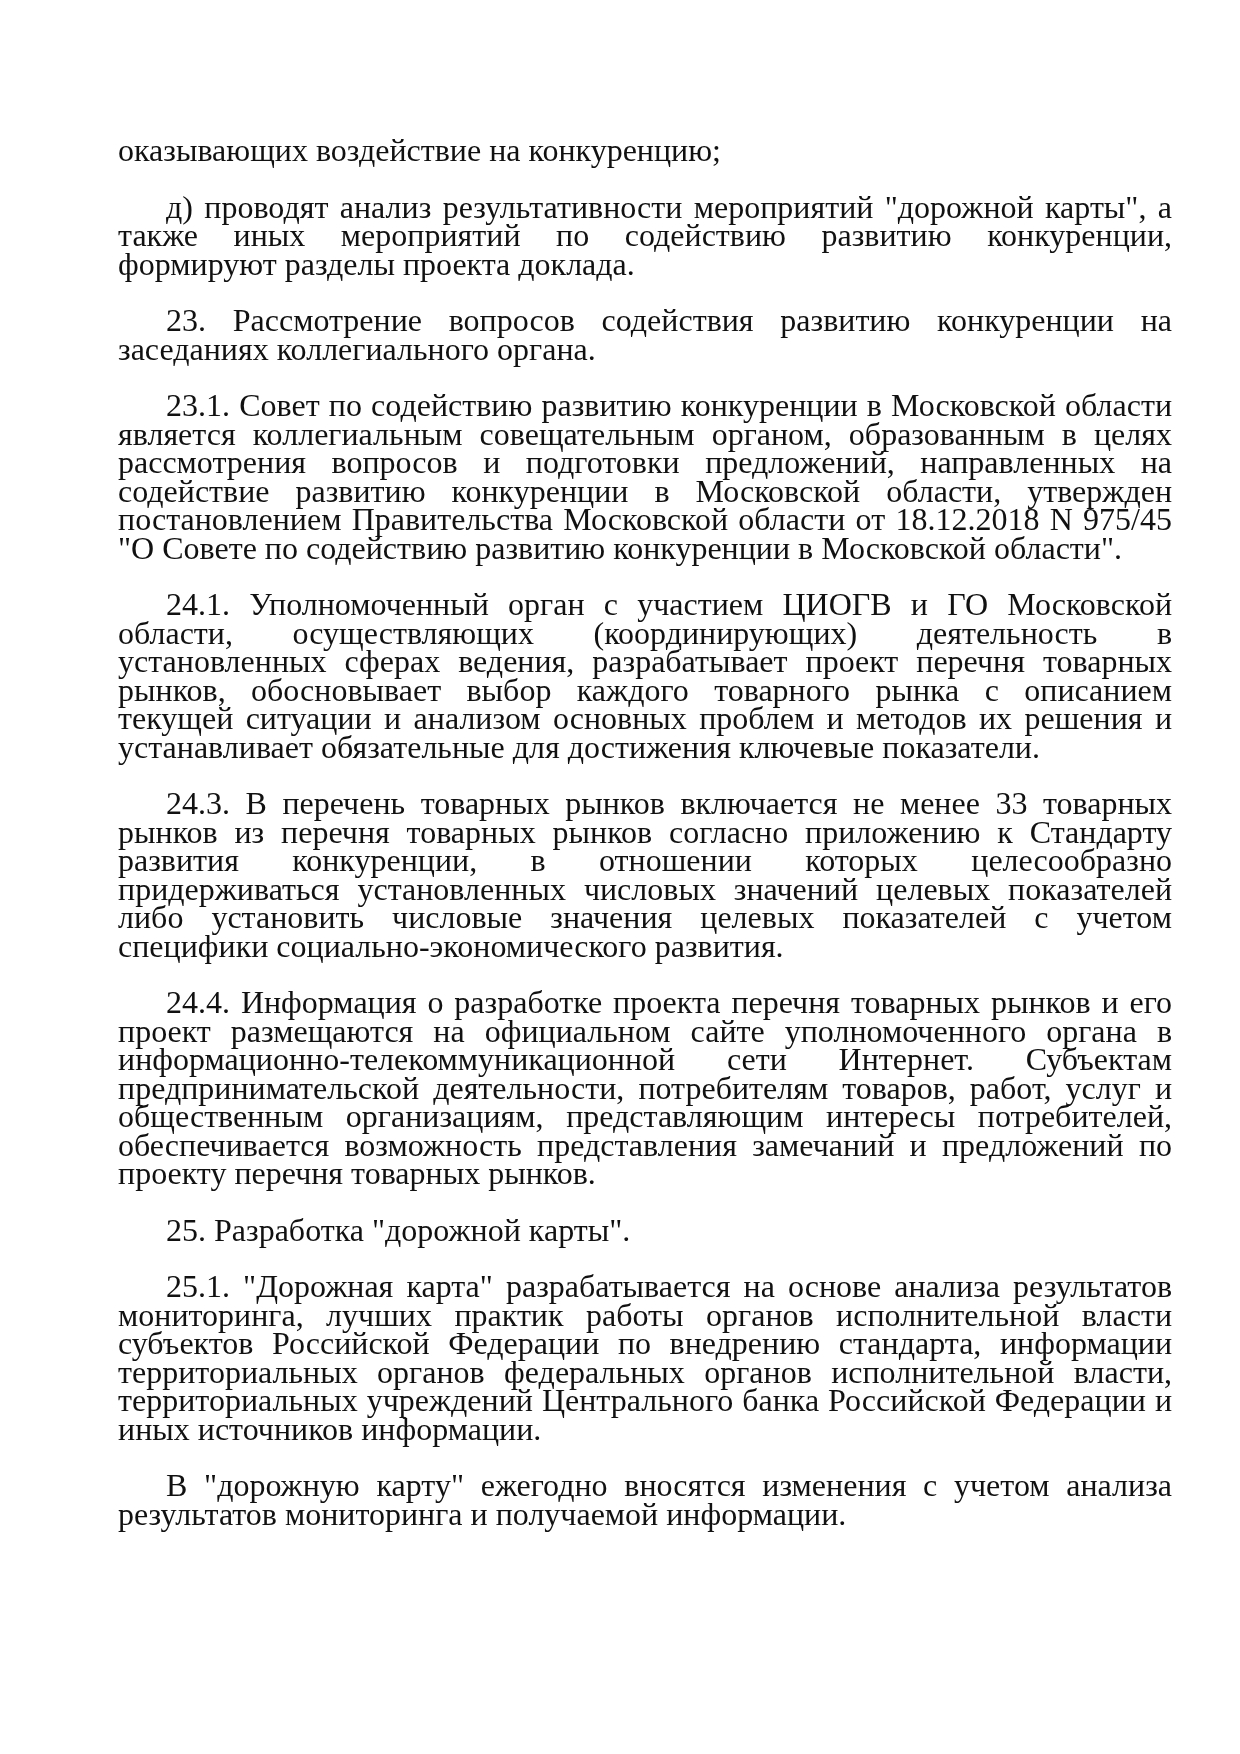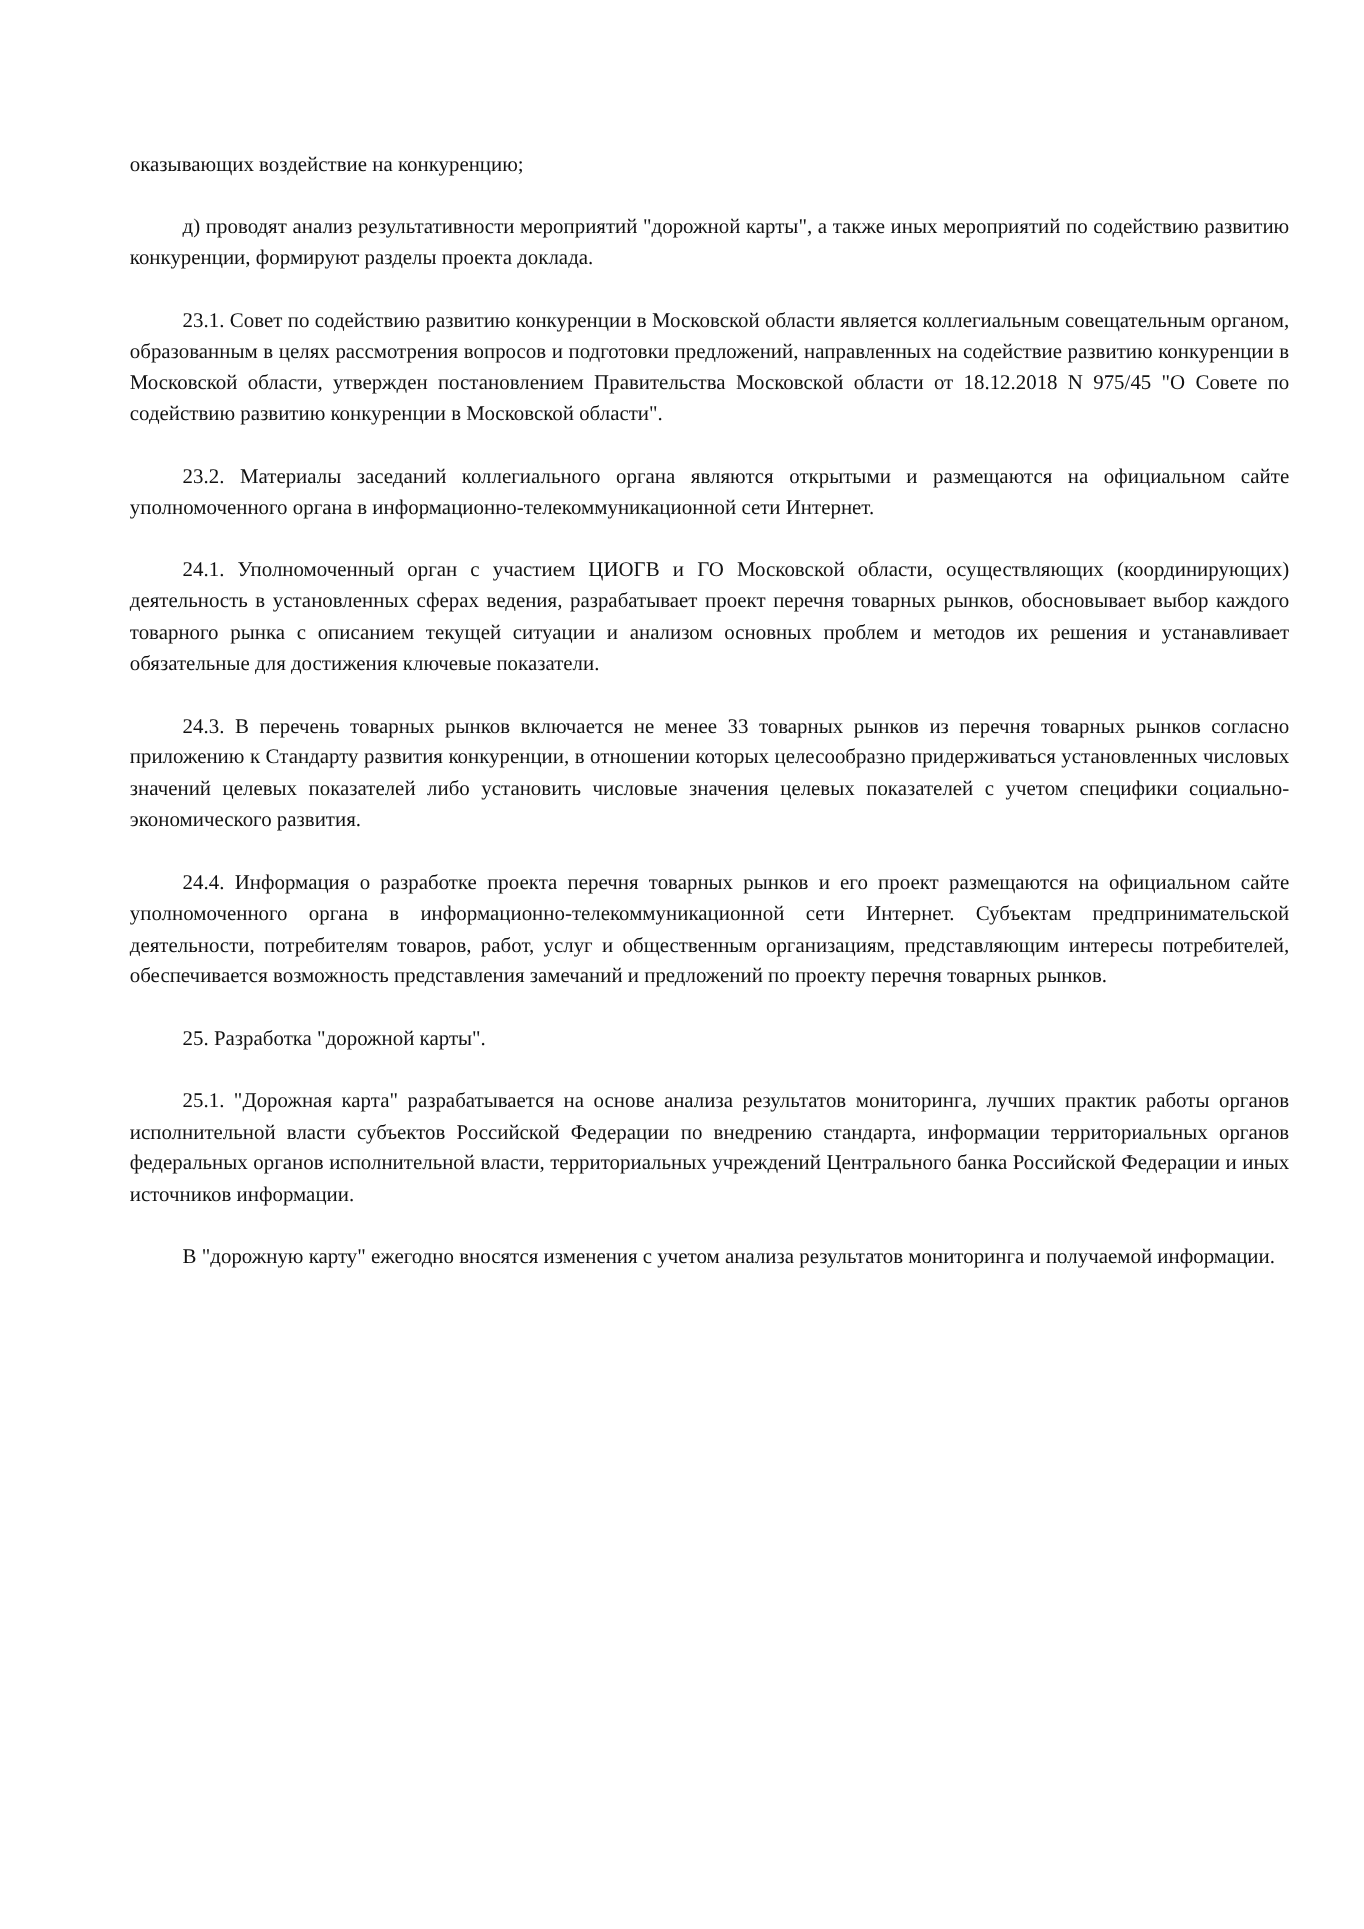--- a/index.html
+++ b/index.html
@@ -1,32 +1,32 @@
 <!DOCTYPE html>
 <html><head>
 <meta charset="utf-8">
 <style>
   html, body { margin: 0; padding: 0; background: #ffffff; }
   body { width: 1240px; height: 1754px; position: relative; overflow: hidden; }
   .page {
     position: absolute; left: 118px; top: 136px; width: 1054px;
-    font-family: "Liberation Serif", serif; font-size: 19px; line-height: 28.5px;
+    font-family: "Liberation Serif", serif; font-size: 32px; line-height: 28.5px;
     color: #111111;
   }
   .para { margin: 0 0 28px 0; text-align: justify; text-align-last: left; }
   .indent { text-indent: 48px; }
   .para.first { margin-bottom: 28px; }
 </style>
 </head>
 <body>
 
 <div class="page">
   <p class="para first">оказывающих воздействие на конкуренцию;</p>
   <p class="para indent">д) проводят анализ результативности мероприятий "дорожной карты", а также иных мероприятий по содействию развитию конкуренции, формируют разделы проекта доклада.</p>
+  <p class="para indent">23. Рассмотрение вопросов содействия развитию конкуренции на заседаниях коллегиального органа.</p>
   <p class="para indent">23.1. Совет по содействию развитию конкуренции в Московской области является коллегиальным совещательным органом, образованным в целях рассмотрения вопросов и подготовки предложений, направленных на содействие развитию конкуренции в Московской области, утвержден постановлением Правительства Московской области от 18.12.2018 N 975/45 "О Совете по содействию развитию конкуренции в Московской области".</p>
-  <p class="para indent">23.2. Материалы заседаний коллегиального органа являются открытыми и размещаются на официальном сайте уполномоченного органа в информационно-телекоммуникационной сети Интернет.</p>
   <p class="para indent">24.1. Уполномоченный орган с участием ЦИОГВ и ГО Московской области, осуществляющих (координирующих) деятельность в установленных сферах ведения, разрабатывает проект перечня товарных рынков, обосновывает выбор каждого товарного рынка с описанием текущей ситуации и анализом основных проблем и методов их решения и устанавливает обязательные для достижения ключевые показатели.</p>
   <p class="para indent">24.3. В перечень товарных рынков включается не менее 33 товарных рынков из перечня товарных рынков согласно приложению к Стандарту развития конкуренции, в отношении которых целесообразно придерживаться установленных числовых значений целевых показателей либо установить числовые значения целевых показателей с учетом специфики социально-экономического развития.</p>
   <p class="para indent">24.4. Информация о разработке проекта перечня товарных рынков и его проект размещаются на официальном сайте уполномоченного органа в информационно-телекоммуникационной сети Интернет. Субъектам предпринимательской деятельности, потребителям товаров, работ, услуг и общественным организациям, представляющим интересы потребителей, обеспечивается возможность представления замечаний и предложений по проекту перечня товарных рынков.</p>
   <p class="para indent">25. Разработка "дорожной карты".</p>
   <p class="para indent">25.1. "Дорожная карта" разрабатывается на основе анализа результатов мониторинга, лучших практик работы органов исполнительной власти субъектов Российской Федерации по внедрению стандарта, информации территориальных органов федеральных органов исполнительной власти, территориальных учреждений Центрального банка Российской Федерации и иных источников информации.</p>
   <p class="para indent">В "дорожную карту" ежегодно вносятся изменения с учетом анализа результатов мониторинга и получаемой информации.</p>
 </div>
 
 </body></html>

